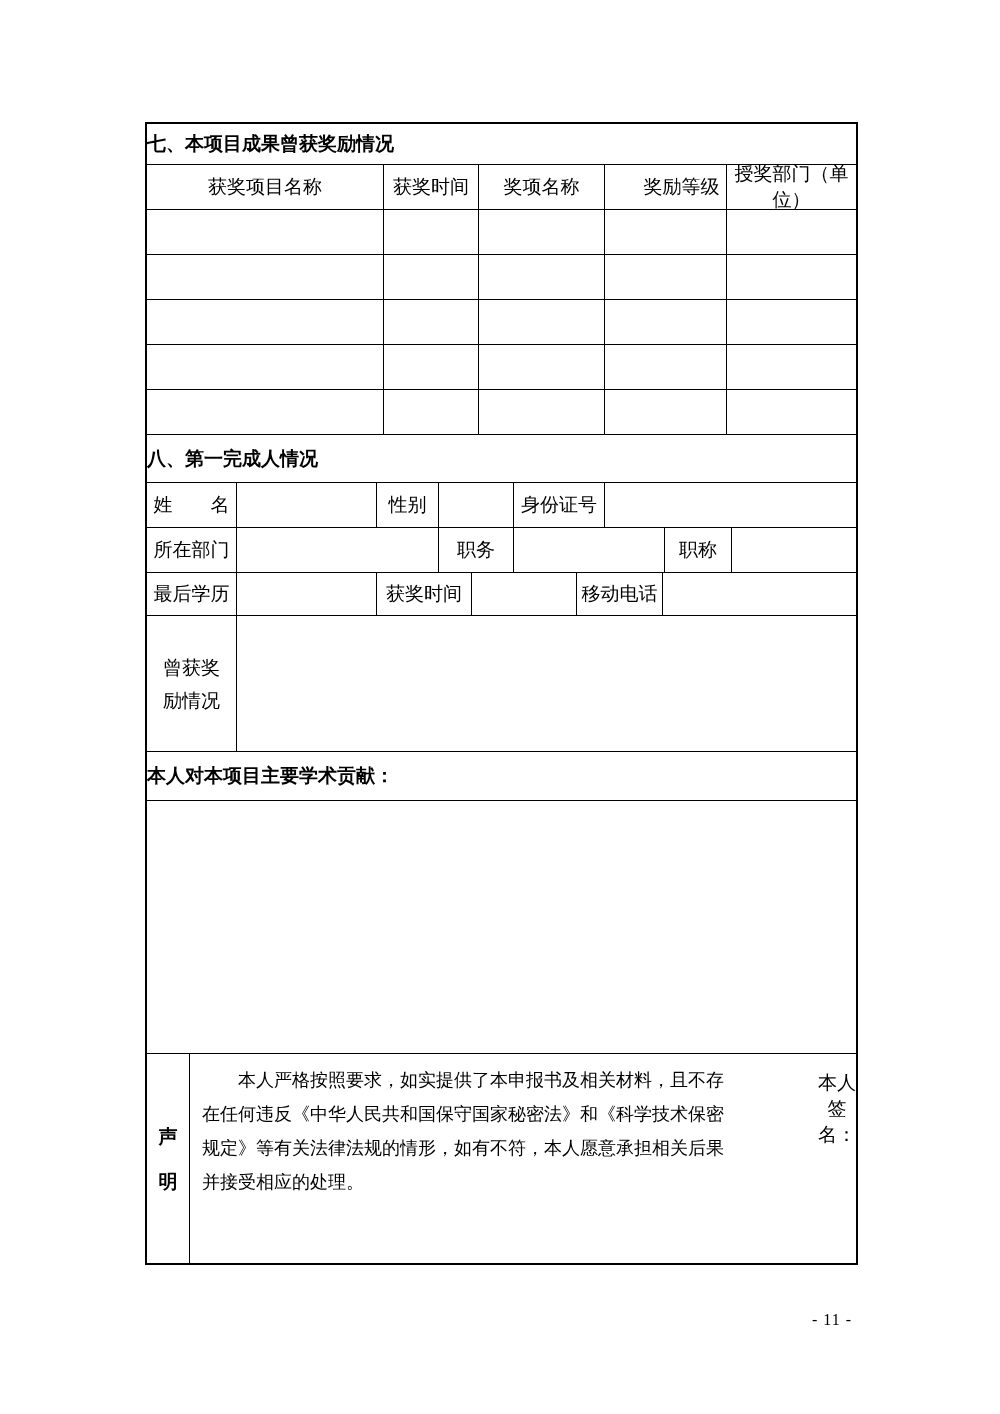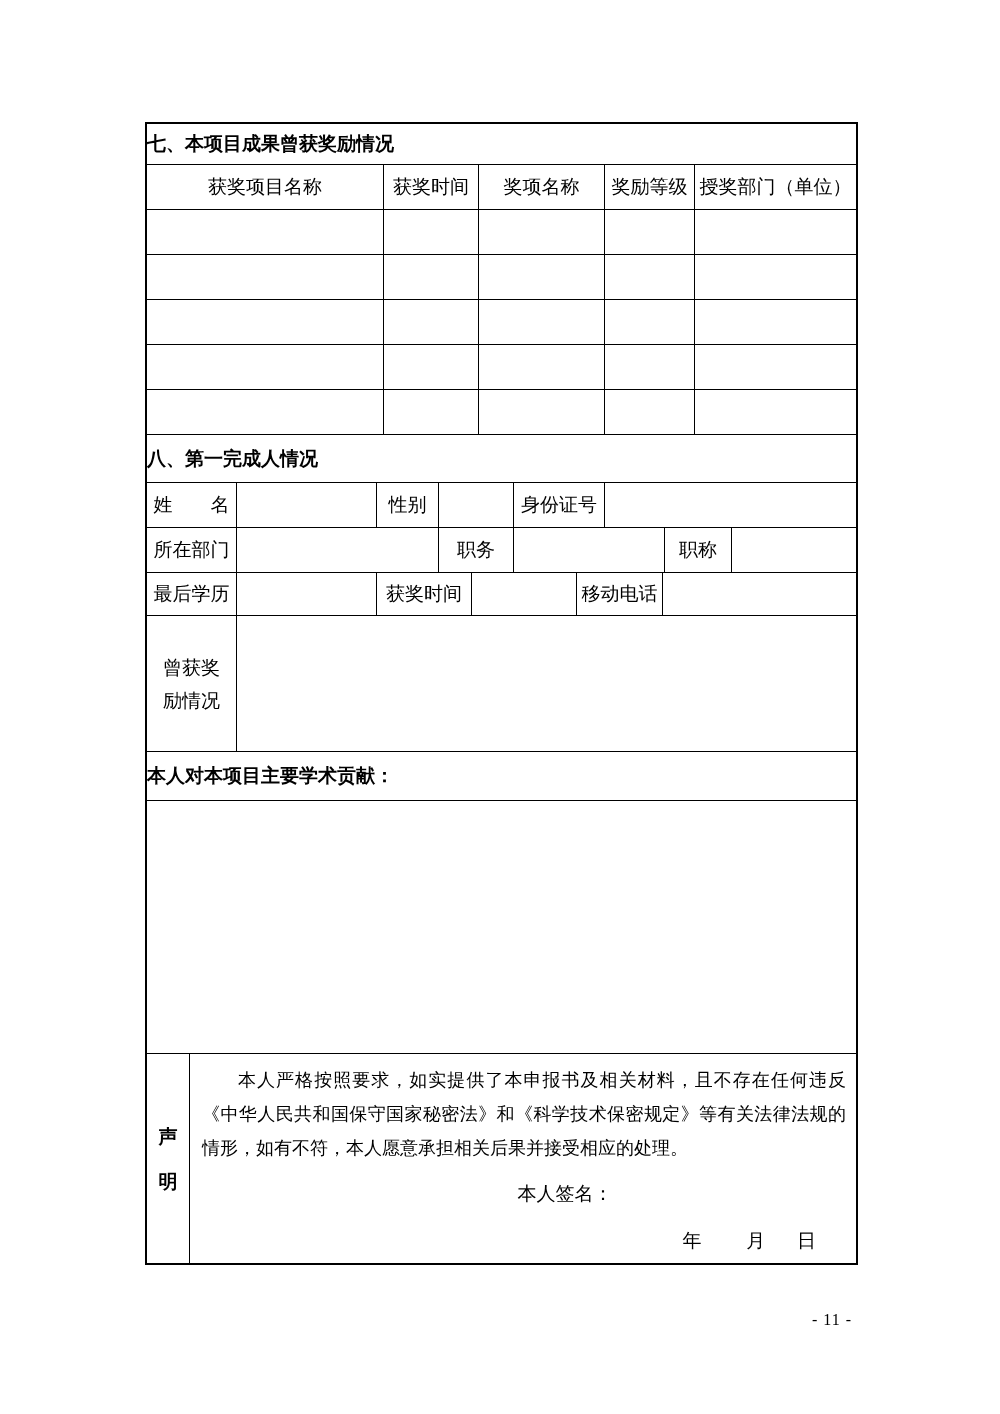--- a/index.html
+++ b/index.html
@@ -22,30 +22,30 @@
   }
   .c:last-child{border-right:none;}
   .fill{flex:1 1 auto;}
   .sec-title{
     font-family:"Liberation Sans", sans-serif; font-weight:bold; font-size:19px;
     display:flex; align-items:center; box-sizing:border-box;
   }
   .h41{height:41px;} .h45{height:45px;} .h48{height:48px;} .h43{height:43px;}
   .h136{height:136px;} .h49{height:49px;} .h253{height:253px;} .h209{height:209px;}
   .col-a{flex:0 0 237px;} .col-b{flex:0 0 95px;} .col-c{flex:0 0 126px;}
-  .col-d{flex:0 0 90px;} .col-e{flex:1 1 auto;}
+  .col-d{flex:0 0 90px;margin-left:32px;} .col-e{flex:1 1 auto;}
   .wrap-label{line-height:33px; padding:0 8px;}
   .decl-label-cell{flex:0 0 43px;}
   .decl-label-inner{
     width:1.05em; margin:0 auto; word-break:break-all; line-height:45px;
     font-family:"Liberation Sans", sans-serif; font-weight:bold; font-size:19px;
     text-align:center;
   }
   .decl-body-cell{
-    flex:1 1 auto; display:flex; flex-direction:column;
+    flex:1 1 auto; display:flex; flex-direction:row;
     align-items:stretch; justify-content:flex-start;
     border-right:none; box-sizing:border-box;
   }
   .decl-para{
     margin:0; padding:9px 10px 0 12px; text-indent:2em;
     font-size:18px; line-height:34px; text-align:justify;
   }
   .decl-sign{
     margin-top:16px; font-size:19px; text-align:center; padding-left:84px;
   }
@@ -149,24 +149,19 @@
 
     <div class="r h253"></div>
 
     <div class="r h209">
       <div class="c decl-label-cell">
         <span class="decl-label-inner">声明</span>
       </div>
       <div class="decl-body-cell">
         <p class="decl-para">本人严格按照要求，如实提供了本申报书及相关材料，且不存在任何违反《中华人民共和国保守国家秘密法》和《科学技术保密规定》等有关法律法规的情形，如有不符，本人愿意承担相关后果并接受相应的处理。</p>
         <div class="decl-sign">本人签名：</div>
-        <div class="decl-date">
-          <span class="dy">年</span>
-          <span class="dm">月</span>
-          <span class="dd">日</span>
-        </div>
       </div>
     </div>
 
   </div>
 
   <div class="page-number">- 11 -</div>
 </div>
 
 </body></html>

